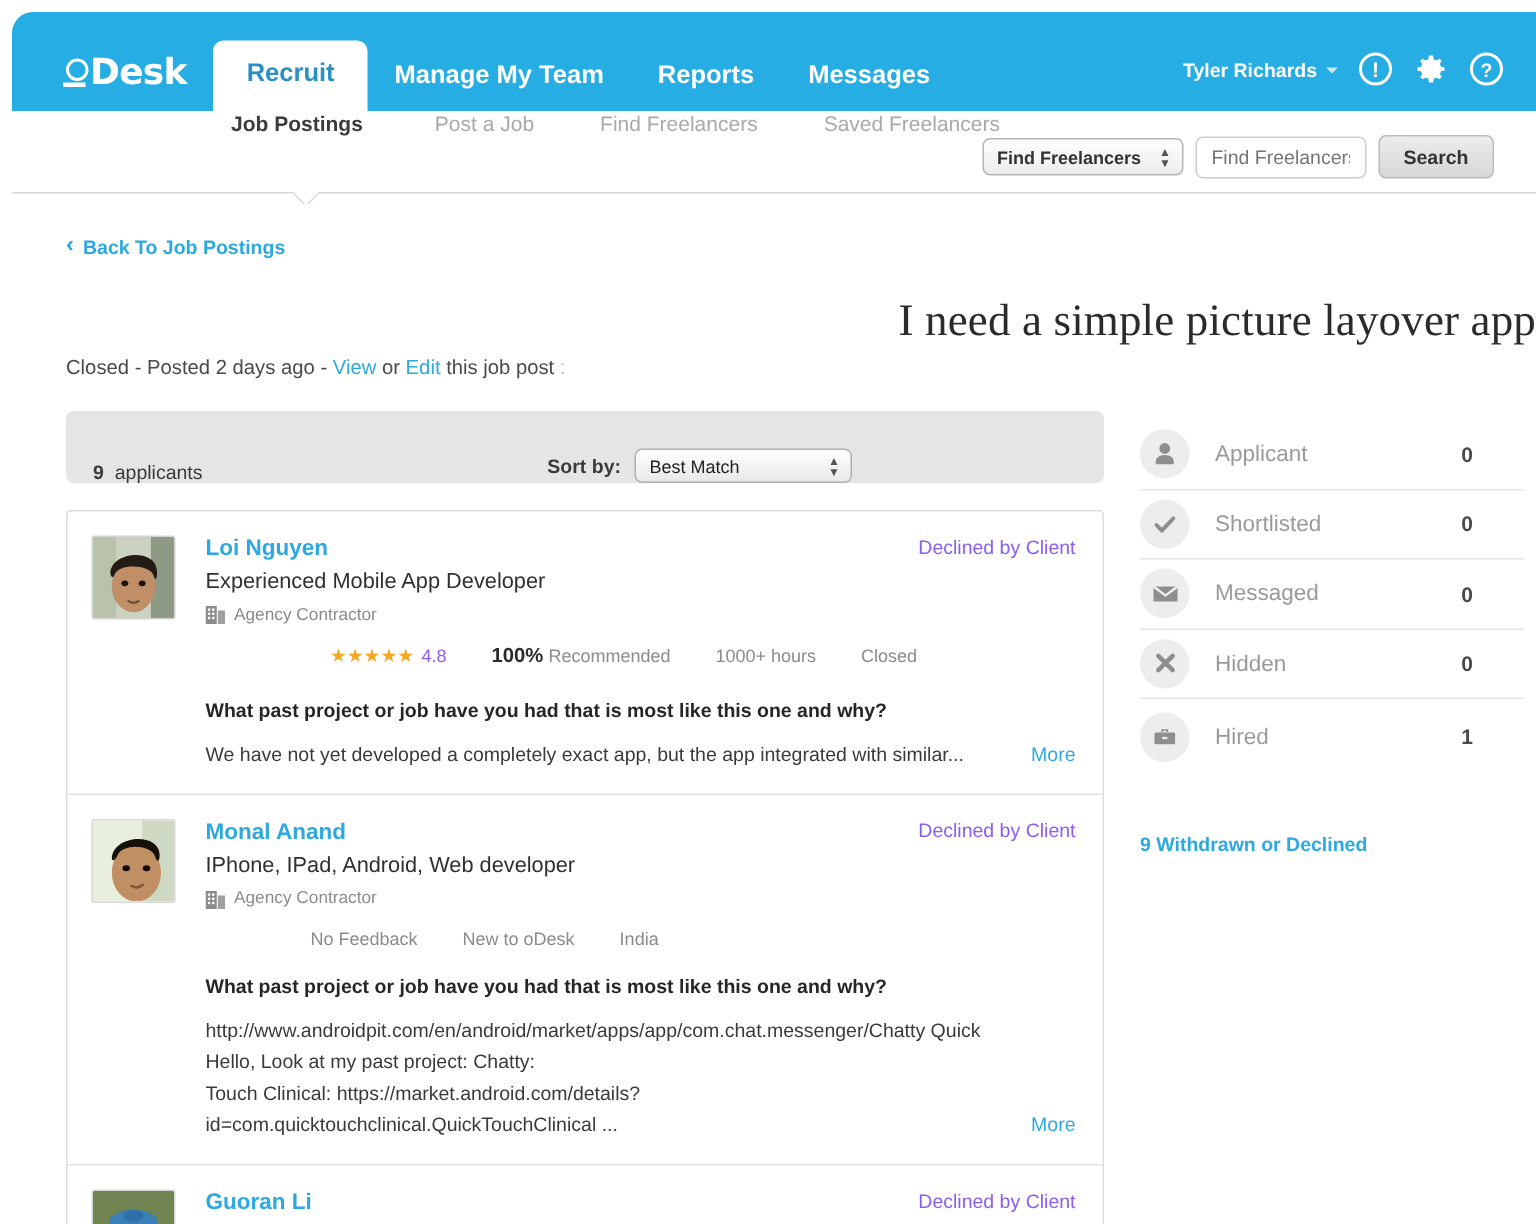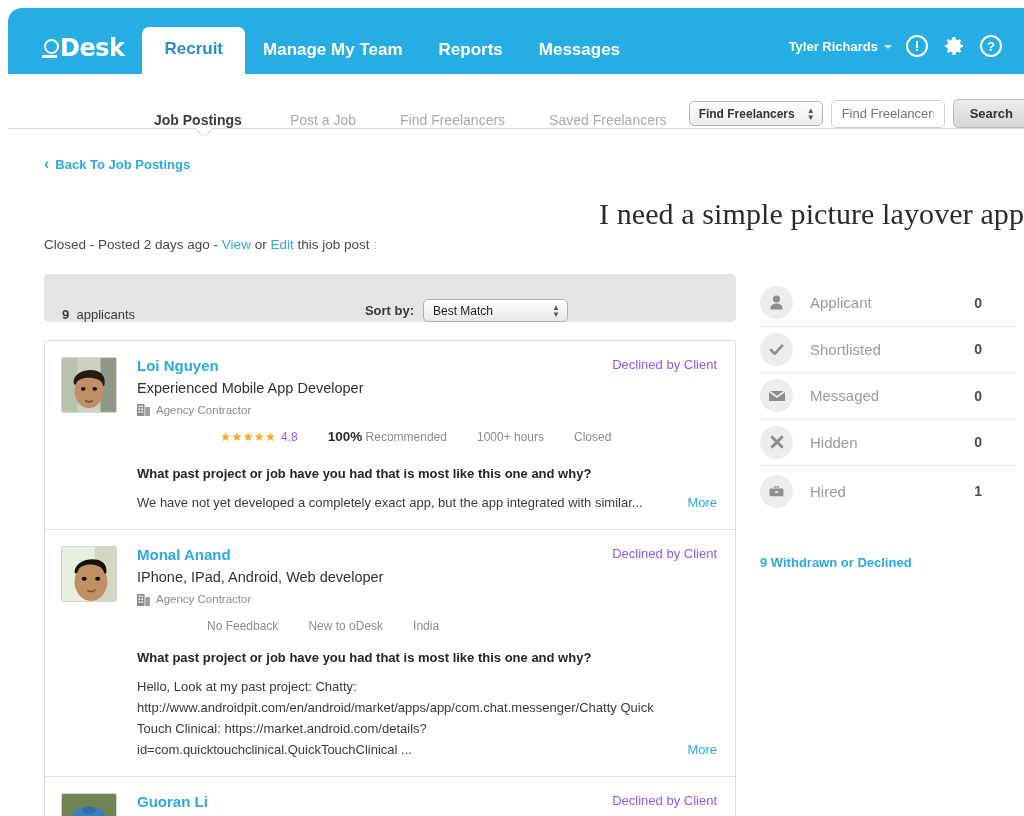--- a/index.html
+++ b/index.html
@@ -118,22 +118,23 @@
   }
   .ic-gear { width: 24px; height: 24px; cursor: pointer; }
 
   
   .subbar {
     position: relative;
     height: 55px;
     background: #fff;
     border-bottom: 1px solid #d8d8d8;
     display: flex;
-    align-items: flex-end;
+    align-items: flex-start;
     padding-left: 146px;
+    flex-direction: column;
   }
   .subnav { display: flex; align-items: center; }
   .subnav .sitem {
     font-size: 14px;
     color: #a9a9a9;
     padding: 0 22px;
     white-space: nowrap;
     cursor: pointer;
   }
   .subnav .sitem.active { color: #3c3c3c; font-weight: bold; }
@@ -567,22 +568,22 @@
                 </div>
                 <div class="status">Declined by Client</div>
               </div>
               <div class="statsrow" style="padding-left:70px">
                 <span class="st" style="margin-left:0">No Feedback</span>
                 <span class="st">New to oDesk</span>
                 <span class="st">India</span>
               </div>
               <div class="question" style="margin-top:17px">What past project or job have you had that is most like this one and why?</div>
               <div class="answer">
+                <span class="ln">http://www.androidpit.com/en/android/market/apps/app/com.chat.messenger/Chatty Quick</span>
                 <span class="ln">Hello, Look at my past project: Chatty:</span>
-                <span class="ln">http://www.androidpit.com/en/android/market/apps/app/com.chat.messenger/Chatty Quick</span>
                 <span class="ln">Touch Clinical: https://market.android.com/details?</span>
                 <span class="ln">id=com.quicktouchclinical.QuickTouchClinical ...</span>
                 <span class="morelink">More</span>
               </div>
             </div>
           </div>
 
           <div class="card">
             <div class="avatar">
               <svg viewBox="0 0 56 56">

